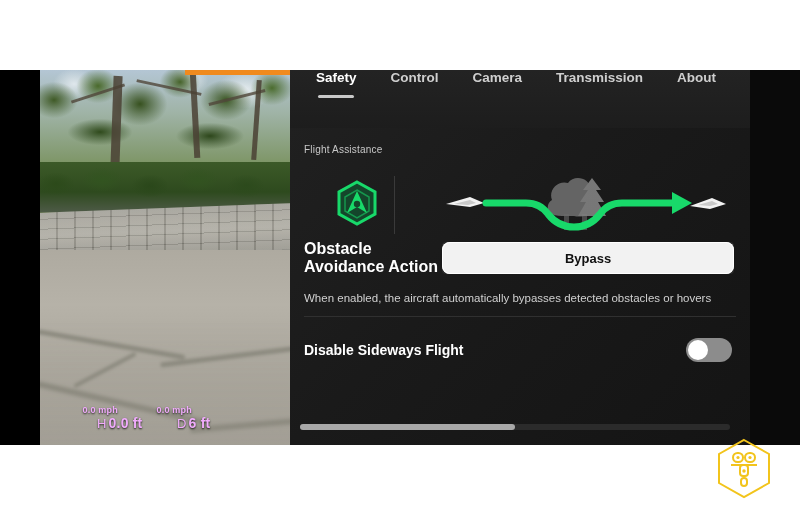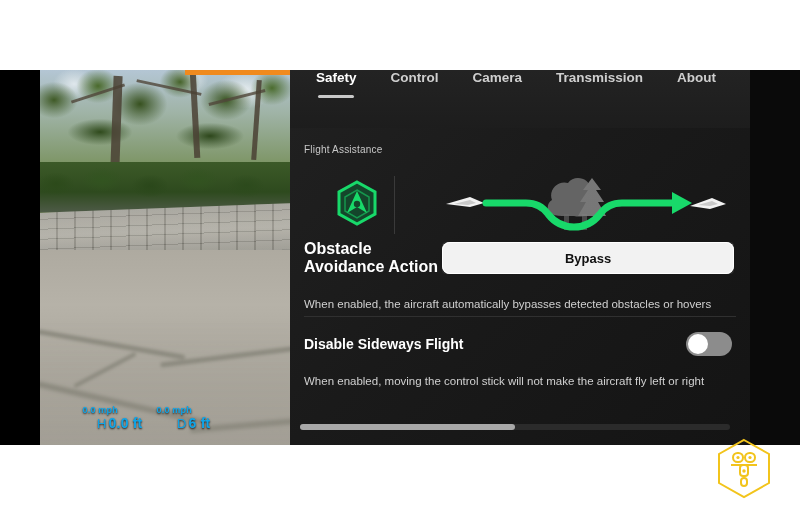--- a/index.html
+++ b/index.html
@@ -99,21 +99,21 @@
   }
   
   .vf-orange{
     position:absolute;left:145px;top:0px;width:105px;height:5px;
     background:#f08a1e;
   }
 
   
   .telemetry{
     position:absolute;left:50px;top:335px;width:190px;height:34px;
-    color:#0ea5e9;text-shadow:0 1px 2px rgba(0,0,0,.85);
+    color:#f0abfc;text-shadow:0 1px 2px rgba(0,0,0,.85);
   }
   .tele-col{position:absolute;top:0;}
   .tele-col.left{left:8px;}
   .tele-col.right{left:88px;}
   .tele-speed{font-size:9px;font-weight:bold;letter-spacing:.2px;text-align:center;}
   .tele-main{font-size:14px;font-weight:bold;letter-spacing:.2px;white-space:nowrap;padding-left:39px;}
   .tele-main .lbl{font-weight:normal;font-size:13px;margin-right:2px;}
 
   
   .settings-panel{
@@ -177,30 +177,30 @@
     flex:1;display:flex;align-items:center;justify-content:center;
     color:#efefef;font-size:13px;font-weight:bold;cursor:pointer;
     border-right:1px solid #3d3d3d;box-sizing:border-box;
   }
   .seg:last-child{border-right:none;}
   .seg.selected{
     background:#f2f2f2;color:#111111;border-radius:8px;border-right:none;
     box-shadow:0 0 0 1px #ffffff inset;
   }
   .oa-desc{
-    position:absolute;left:14px;top:228px;width:430px;
+    position:absolute;left:14px;top:222px;width:430px;
     color:#d0d0d0;font-size:11.5px;
   }
 
   .divider-line{
     position:absolute;left:14px;top:246px;width:432px;height:1px;background:#303030;
   }
 
   
-  .sw-row{position:absolute;left:0;top:262px;width:460px;height:34px;text-align:center;}
+  .sw-row{position:absolute;left:0;top:268px;width:460px;height:34px;text-align:center;}
   .sw-label{
     position:absolute;left:14px;top:4px;
     color:#ffffff;font-size:14px;font-weight:bold;
   }
   .toggle{
     position:absolute;right:18px;top:0px;width:46px;height:24px;
     background:#8c8c8c;border-radius:12px;cursor:pointer;
   }
   .toggle .knob{
     position:absolute;left:2px;top:2px;width:20px;height:20px;
@@ -331,21 +331,20 @@
       <div class="oa-desc">When enabled, the aircraft automatically bypasses detected obstacles or hovers</div>
 
       <div class="divider-line"></div>
 
       <div class="sw-row">
         <div class="sw-label">Disable Sideways Flight</div>
         <div class="toggle">
           <div class="knob"></div>
         </div>
       </div>
-      <div class="sw-desc">When enabled, moving the control stick will not make the aircraft fly left or right</div>
 
       <div class="scroll-track">
         <div class="scroll-thumb"></div>
       </div>
     </div>
 
     <div class="panel-right-fill"></div>
   </div>
 
   <div class="watermark">

